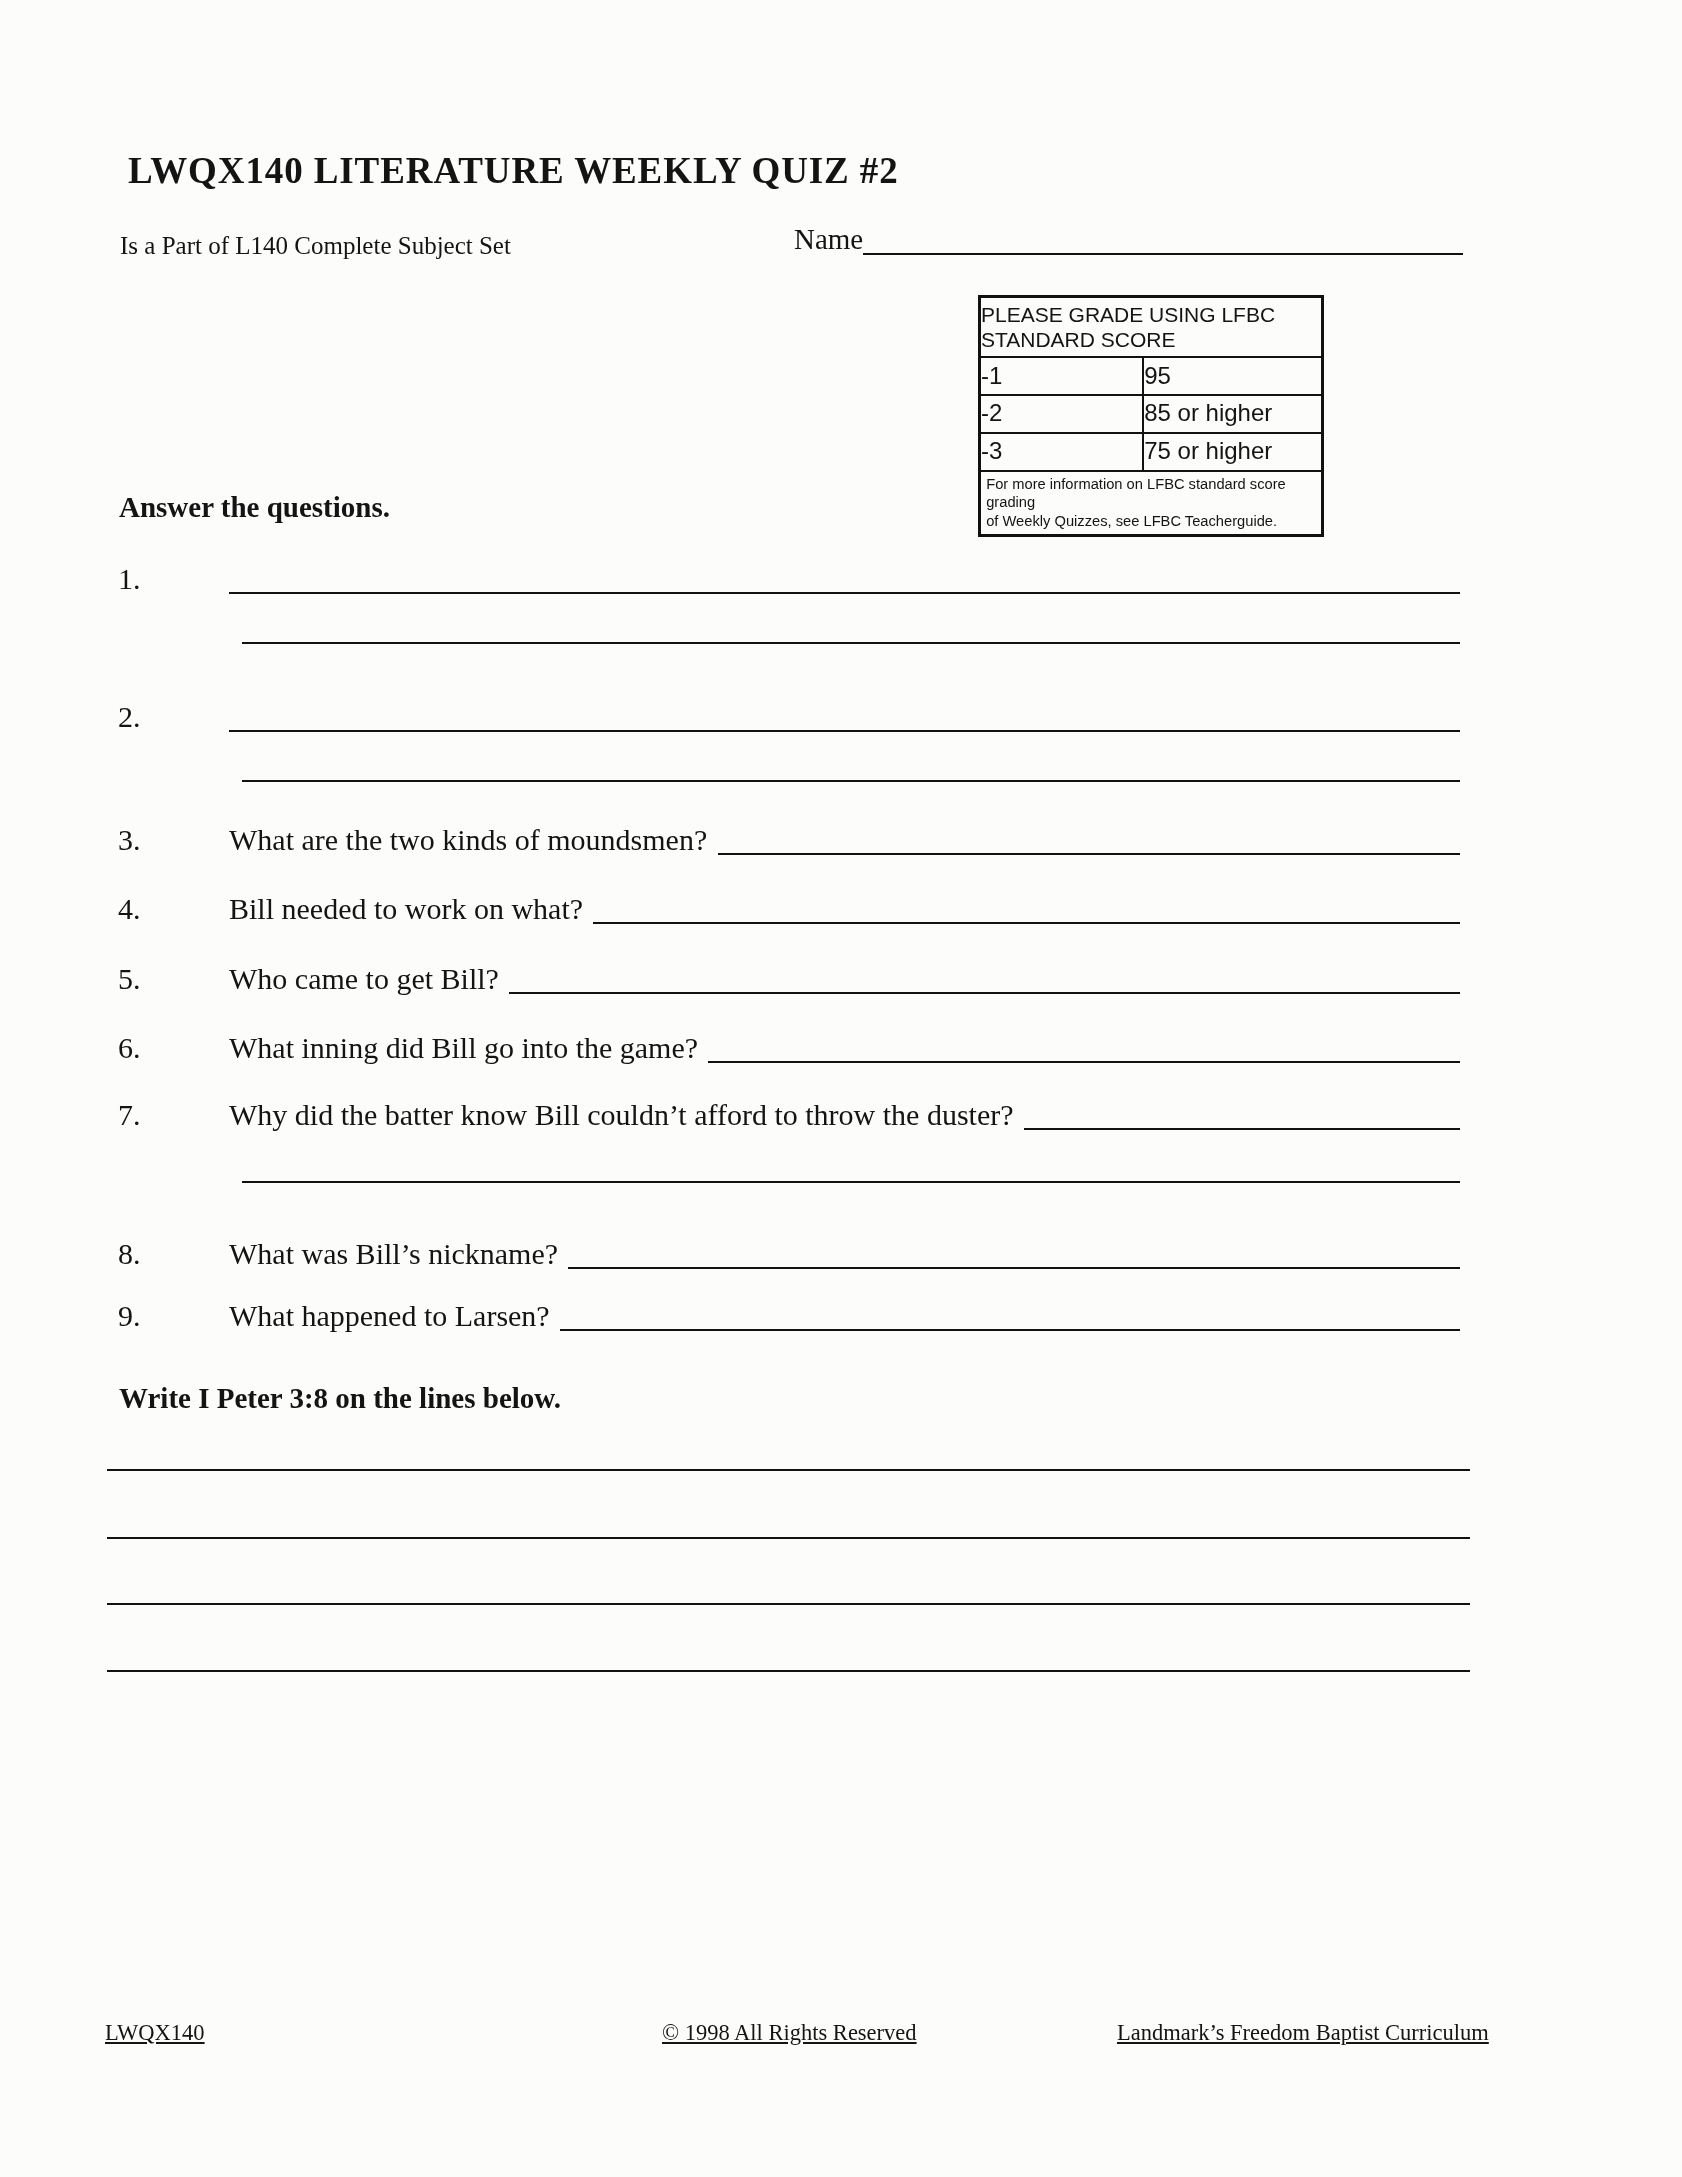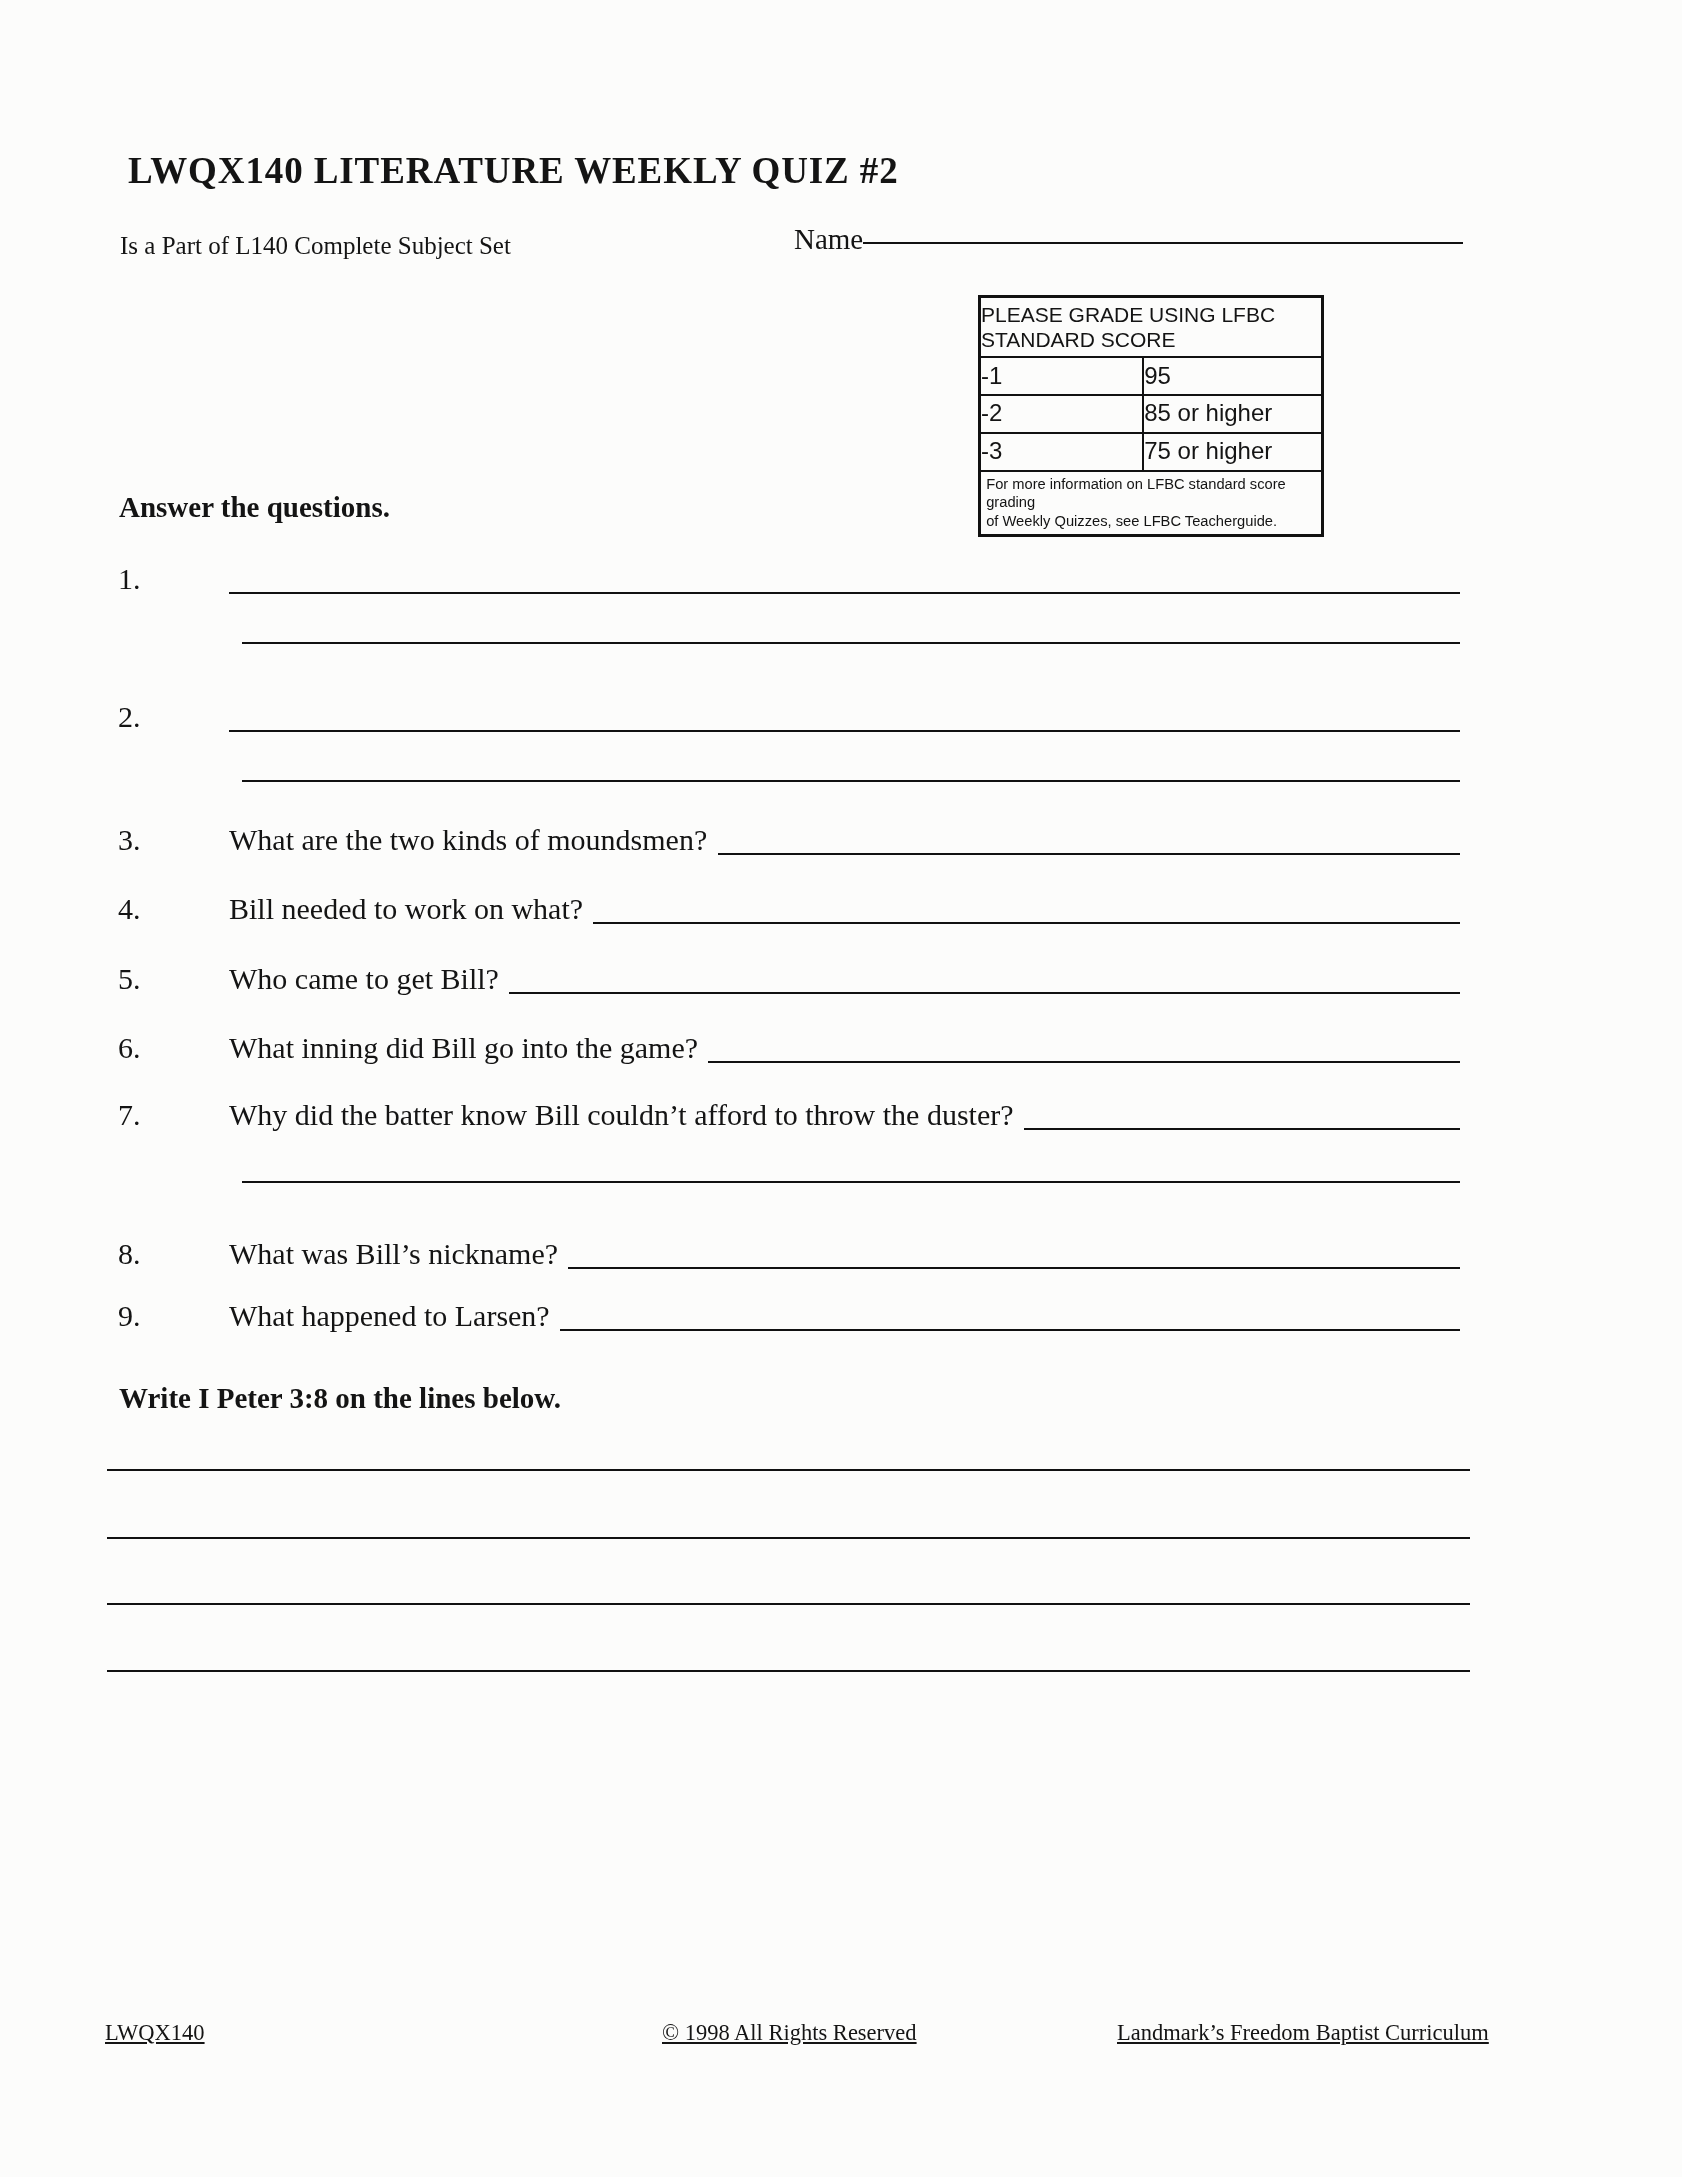--- a/index.html
+++ b/index.html
@@ -34,21 +34,21 @@
     top: 232px;
     font-size: 25px;
     white-space: nowrap;
   }
   .name-row {
     position: absolute;
     left: 794px;
     right: 220px;
     top: 223px;
     display: flex;
-    align-items: center;
+    align-items: flex-end;
     font-size: 29px;
     line-height: 1.15;
   }
   .name-label { flex: none; }
   .name-fill {
     flex: 1;
     border-bottom: 2.6px solid #111;
     margin-bottom: 1.7px;
     height: 8.6px;
   }

